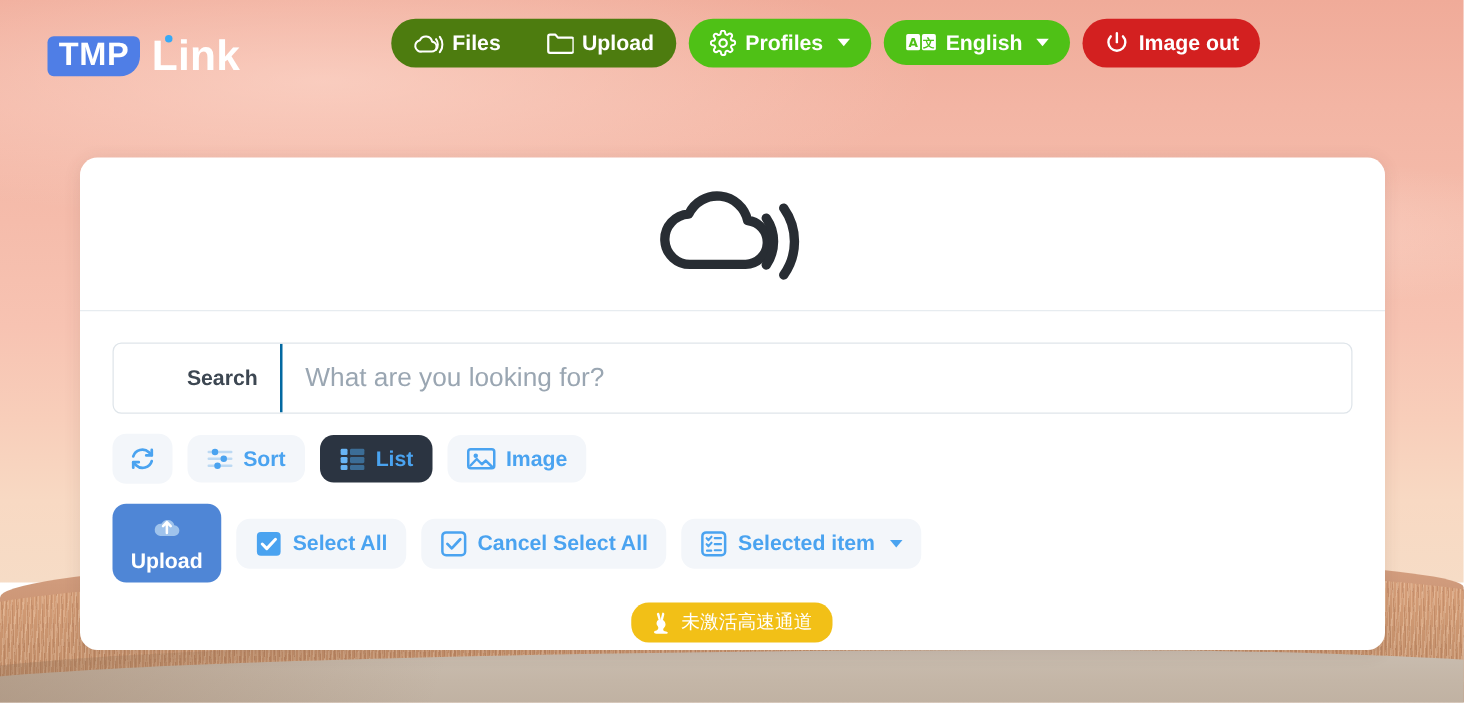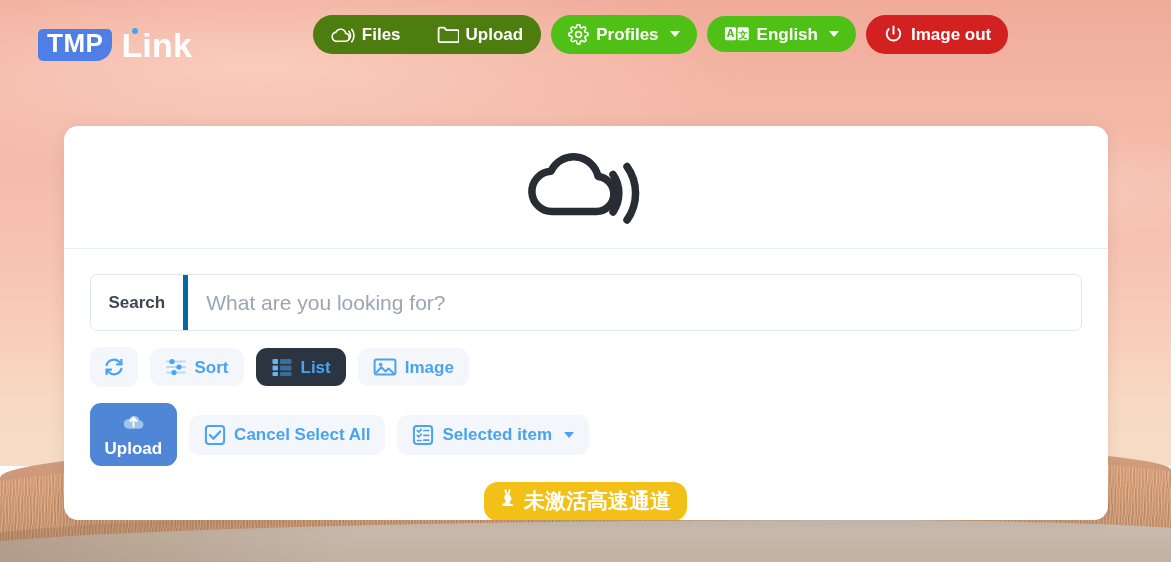--- a/index.html
+++ b/index.html
@@ -121,21 +121,22 @@
 
   
   #search-wrap {
     display:flex; align-items:stretch;
     border:1px solid #dfe5ea; border-radius:7px;
     height:57px; overflow:hidden; background:#fff;
   }
   #search-label {
     display:flex; align-items:center; padding:0 18px;
     font-size:17px; color:#3d4752; font-weight:bold;
-    border-right:5px solid #0369a1;
+    border-right:2px solid #0369a1;
+    margin-left:41px;
   }
   #search-input {
     flex:1; border:none; outline:none; padding:0 18px;
     font-family:"Liberation Sans", sans-serif;
     font-size:21px; color:#4a5562; background:transparent;
   }
   #search-input::placeholder { color:#9aa6b2; }
 
   
   .toolbar { display:flex; align-items:center; gap:12px; margin-top:16px; }
@@ -146,26 +147,26 @@
     font-family:"Liberation Sans", sans-serif;
     font-size:17px; font-weight:bold; color:#4aa3f0;
     line-height:1; white-space:nowrap;
   }
   .tbtn.icon-only { padding:9px 13px; }
   .tbtn.active { background:#2b3441; color:#4aa3f0; }
   .tbtn.primary { background:#4f86d6; color:#ffffff;flex-direction:column; }
 
   #badge-row { display:flex; justify-content:center; margin-top:16px; }
   #speed-badge {
-    display:inline-flex; align-items:flex-start; gap:7px;
+    display:inline-flex; align-items:flex-end; gap:7px;
     background:#f2c017; color:#fff;
     border:none; cursor:pointer;
     border-radius:14px; padding:6px 16px;
     font-family:"DejaVu Sans", sans-serif;
-    font-size:21px; font-weight:bold; line-height:1.3;
+    font-size:15px; font-weight:normal; line-height:1.3;
   }
 </style>
 </head>
 <body>
 
 <div id="bg">
   <div class="sky"></div>
   <div class="dune-far"></div>
   <div class="dune-mid"></div>
   <div class="dune-grain"></div>
@@ -318,20 +319,29 @@
       <button class="tbtn primary">
         <span class="ico">
           <svg width="25" height="20" viewBox="0 0 26 20">
             <path d="M7.4 17h11.4a4.4 4.4 0 0 0 .4-8.8A5.7 5.7 0 0 0 8.5 6.9 4.2 4.2 0 0 0 7.4 17z" fill="#9fc3ec"></path>
             <path d="M13 14.6V6.4M13 5.6l-3.2 3.3M13 5.6l3.2 3.3" stroke="#fff" stroke-width="2.1" stroke-linecap="round" stroke-linejoin="round"></path>
           </svg>
         </span>
         <span>Upload</span>
       </button>
 
+      <button class="tbtn">
+        <span class="ico">
+          <svg width="22" height="22" viewBox="0 0 22 22">
+            <rect x="1.5" y="1.5" width="19" height="19" rx="3.2" fill="#4aa3f0"></rect>
+            <path d="M5.8 11.2l3.6 3.7 7-7.5" stroke="#fff" stroke-width="2.4" fill="none" stroke-linecap="round" stroke-linejoin="round"></path>
+          </svg>
+        </span>
+        <span>Select All</span>
+      </button>
 
       <button class="tbtn">
         <span class="ico">
           <svg width="22" height="22" viewBox="0 0 22 22">
             <rect x="1.9" y="1.9" width="18.2" height="18.2" rx="3" fill="none" stroke="#4aa3f0" stroke-width="2"></rect>
             <path d="M5.9 11.1l3.5 3.6 6.8-7.3" stroke="#4aa3f0" stroke-width="2.2" fill="none" stroke-linecap="round" stroke-linejoin="round"></path>
           </svg>
         </span>
         <span>Cancel Select All</span>
       </button>

